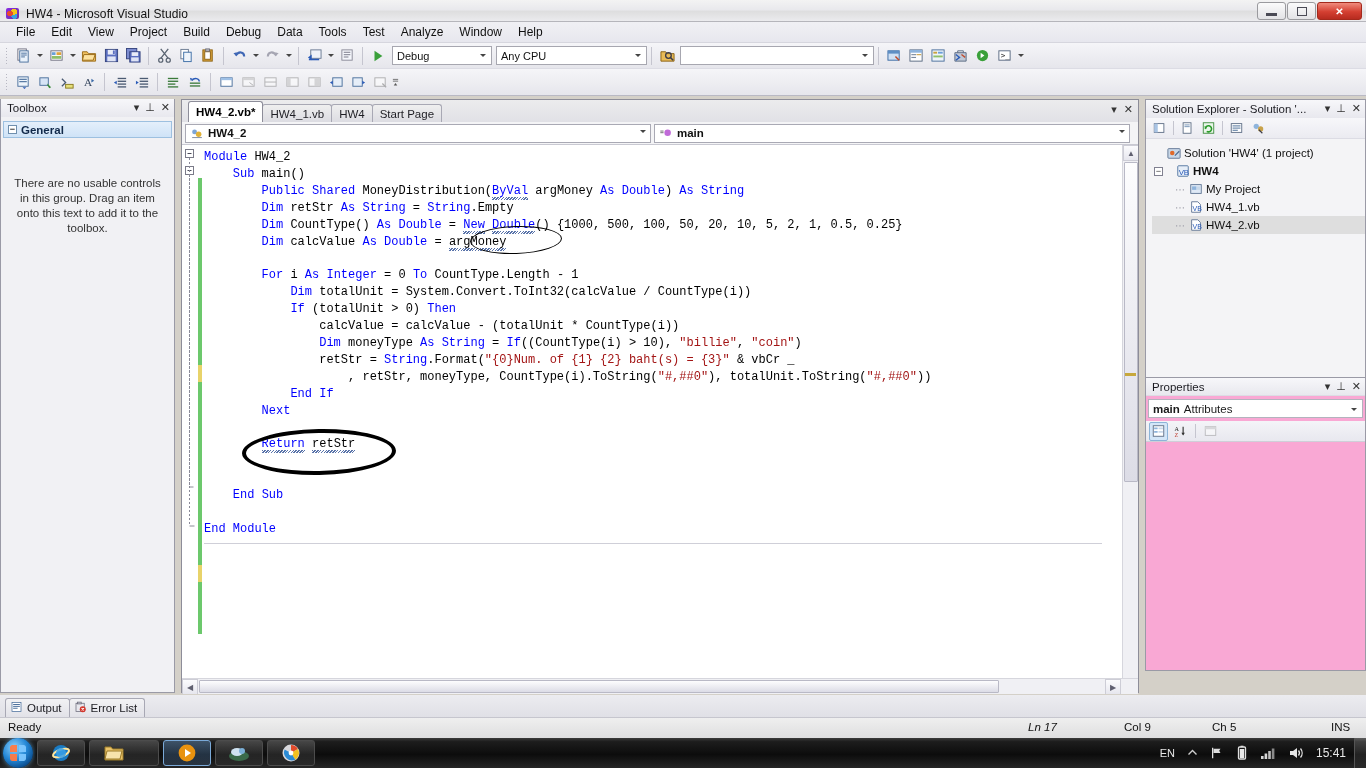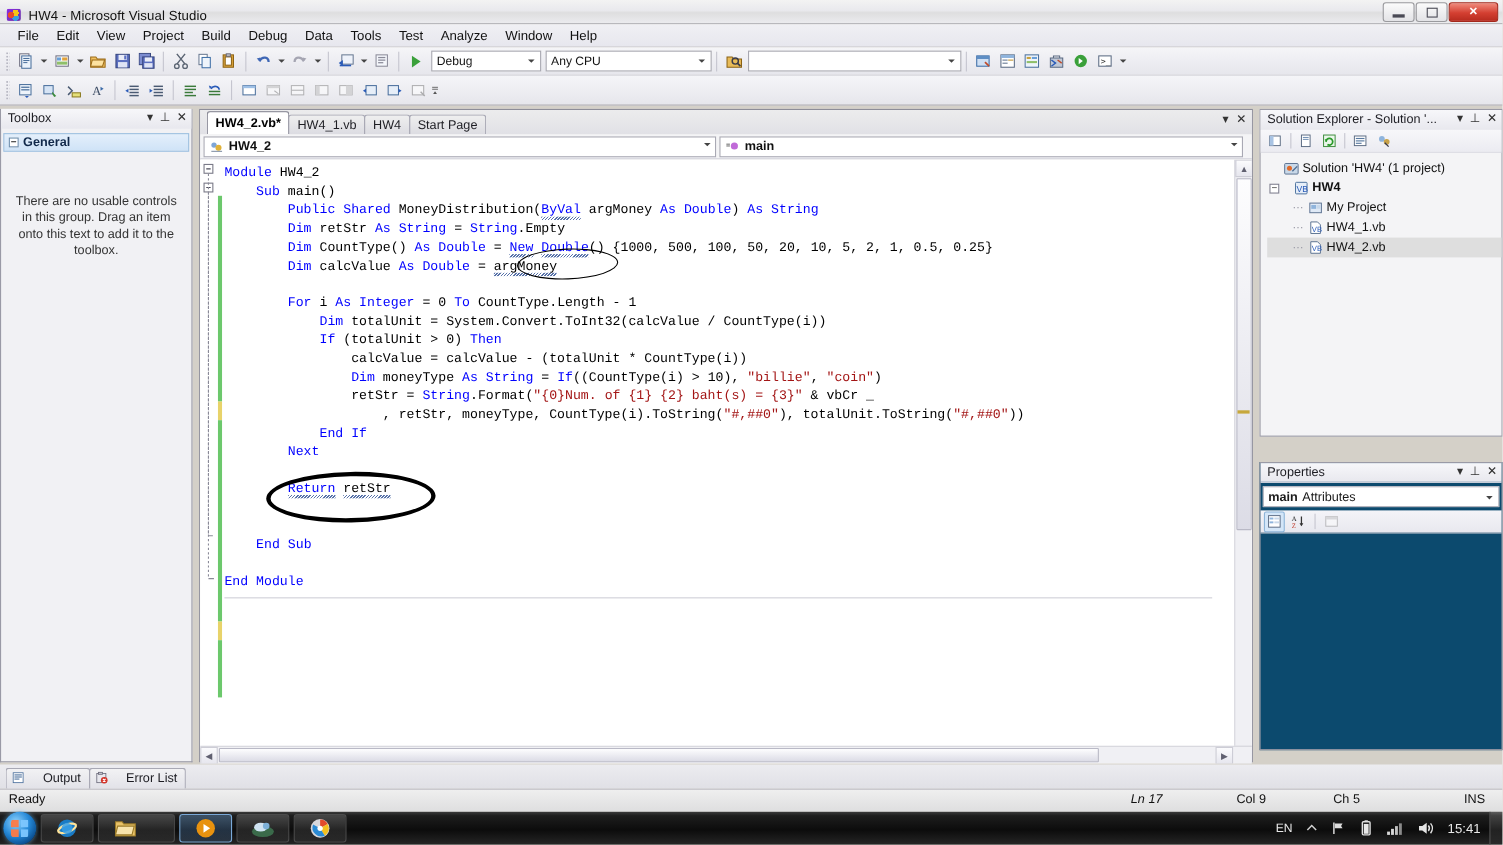--- a/index.html
+++ b/index.html
@@ -172,35 +172,35 @@
   #setree { padding:5px 0 0 6px; font-size:11.5px; color:#111; }
   .trow { display:flex; align-items:center; height:18px; gap:3px; white-space:nowrap; }
   .trow.sel { background:#dedede; }
   .tw-ind { width:12px; display:inline-block; text-align:center; color:#888; font-size:10px;}
   .tnode-box{ width:9px;height:9px;border:1px solid #808090;background:#fff;
     display:inline-flex;align-items:center;justify-content:center;font-size:9px;line-height:7px;color:#333;}
   .ficon { width:14px; height:14px; display:inline-block; position:relative;}
 
   
   #props {
-    position:absolute; left:1145px; top:420px; width:221px; height:262px;
-    background:#0c4a6e; border:1px solid #9a9aa6;
+    position:absolute; left:1145px; top:377px; width:221px; height:294px;
+    background:#f9a8d4; border:1px solid #9a9aa6;
   }
   #props .pcombo { height:19px; margin:3px 2px 0 2px; border:1px solid #b3b3bd; background:#fff;
      display:flex; align-items:center; padding-left:4px; font-size:11.5px; position:relative;}
   #props .ptoolbar { height:21px; display:flex; align-items:center; gap:3px; padding-left:3px;
      background:linear-gradient(to bottom,#f4f4f8,#e8e8ef); border-bottom:1px solid #cfcfd8; margin-top:3px;}
 
   
   #bottomtabs {
     position:absolute; left:0; top:695px; width:1366px; height:22px;
     background:linear-gradient(to bottom,#ececf0,#e0e0e6); display:flex; align-items:flex-end; padding-left:5px;
   }
   .btab {
-    height:19px; padding:0 7px 0 4px; margin-right:-1px; display:flex; align-items:center; gap:16px;
+    height:19px; padding:0 7px 0 4px; margin-right:-1px; display:flex; align-items:center; gap:4px;
     border:1px solid #a8a8b4; border-bottom:none; border-radius:3px 3px 0 0;
     background:linear-gradient(to bottom,#f2f2f4,#e2e2e8); font-size:11.5px; color:#1c1c22;
   }
   #statusbar {
     position:absolute; left:0; top:717px; width:1366px; height:21px;
     background:linear-gradient(to bottom,#efefef,#dededf);
     border-top:1px solid #c6c6ce; font-size:11.5px; color:#111;
   }
   #statusbar .cell { position:absolute; top:3px; }
 

